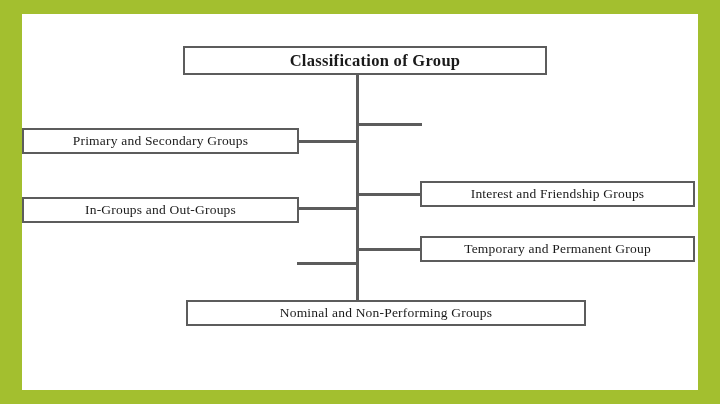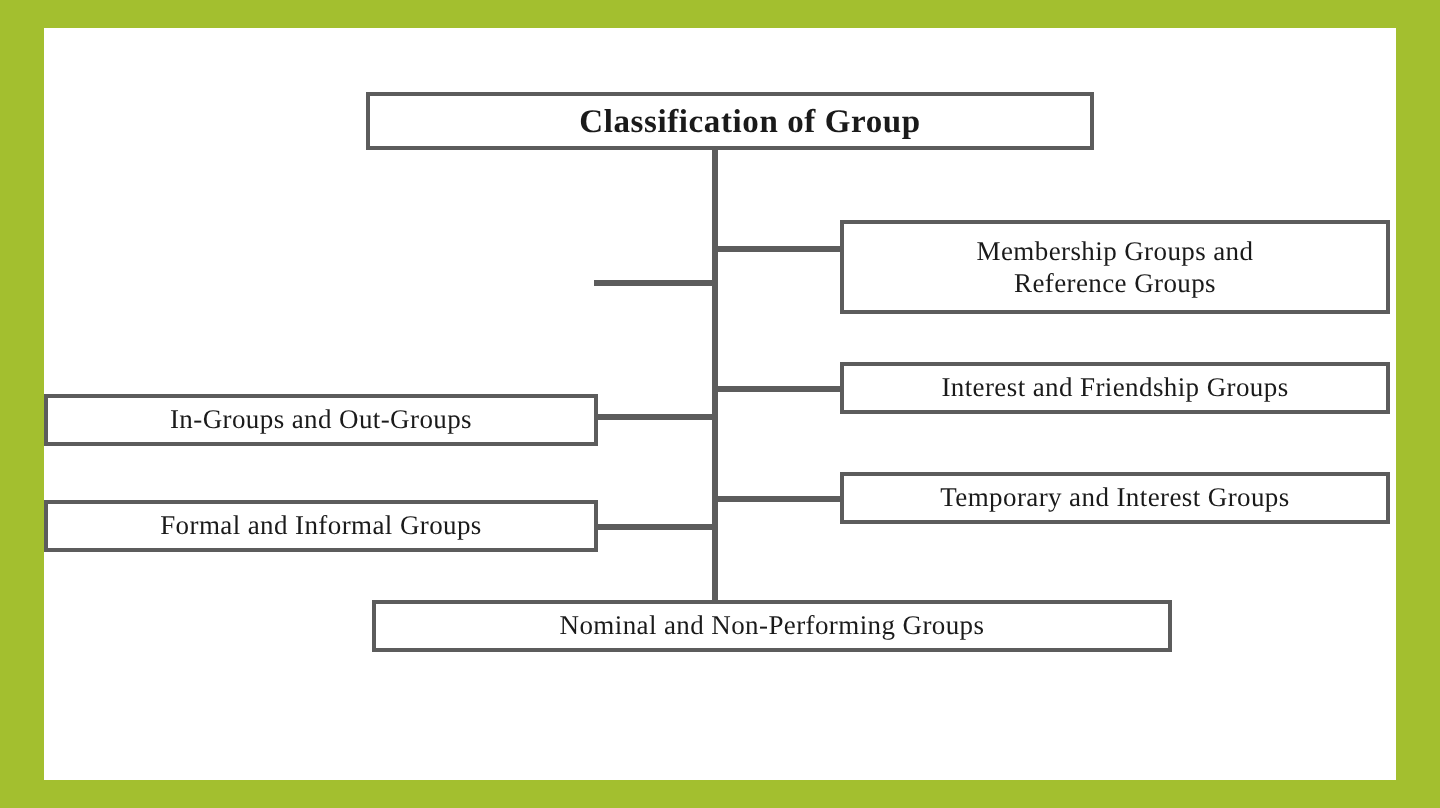--- a/index.html
+++ b/index.html
@@ -77,45 +77,41 @@
 
   <div id="canvas">
 
     <div class="connector spine" style="left:356px; top:74px; height:227px;"></div>
 
     <div class="node node-title" style="left:183px; top:46px; width:364px; height:29px;">
       <span class="node-label">Classification of Group</span>
     </div>
 
     <div class="connector stub" style="left:356px; top:123px; width:66px;"></div>
-    <div class="node node-branch" style="left:420px; top:110px; width:275px; height:47px;">
-      <span class="node-label">Membership Groups and
-Reference Groups</span>
-    </div>
 
     <div class="connector stub" style="left:297px; top:140px; width:61px;"></div>
+    <div class="node node-branch" style="left:22px; top:128px; width:277px; height:26px;">
+      <span class="node-label">Primary and Secondary Groups</span>
+    </div>
 
     <div class="connector stub" style="left:356px; top:193px; width:66px;"></div>
     <div class="node node-branch" style="left:420px; top:181px; width:275px; height:26px;justify-content:center;">
       <span class="node-label">Interest and Friendship Groups</span>
     </div>
 
     <div class="connector stub" style="left:297px; top:207px; width:61px;"></div>
     <div class="node node-branch" style="left:22px; top:197px; width:277px; height:26px;">
       <span class="node-label">In-Groups and Out-Groups</span>
     </div>
 
     <div class="connector stub" style="left:356px; top:248px; width:66px;"></div>
     <div class="node node-branch" style="left:420px; top:236px; width:275px; height:26px;">
-      <span class="node-label">Temporary and Interest Groups</span>
+      <span class="node-label">Temporary and Permanent Group</span>
     </div>
 
     <div class="connector stub" style="left:297px; top:262px; width:61px;"></div>
-    <div class="node node-branch" style="left:22px; top:250px; width:277px; height:26px;">
-      <span class="node-label">Formal and Informal Groups</span>
-    </div>
 
     <div class="node node-branch" style="left:163px; top:300px; width:400px; height:26px;margin-left:23px;">
       <span class="node-label">Nominal and Non-Performing Groups</span>
     </div>
 
   </div>
 </div>
 
 </body></html>

